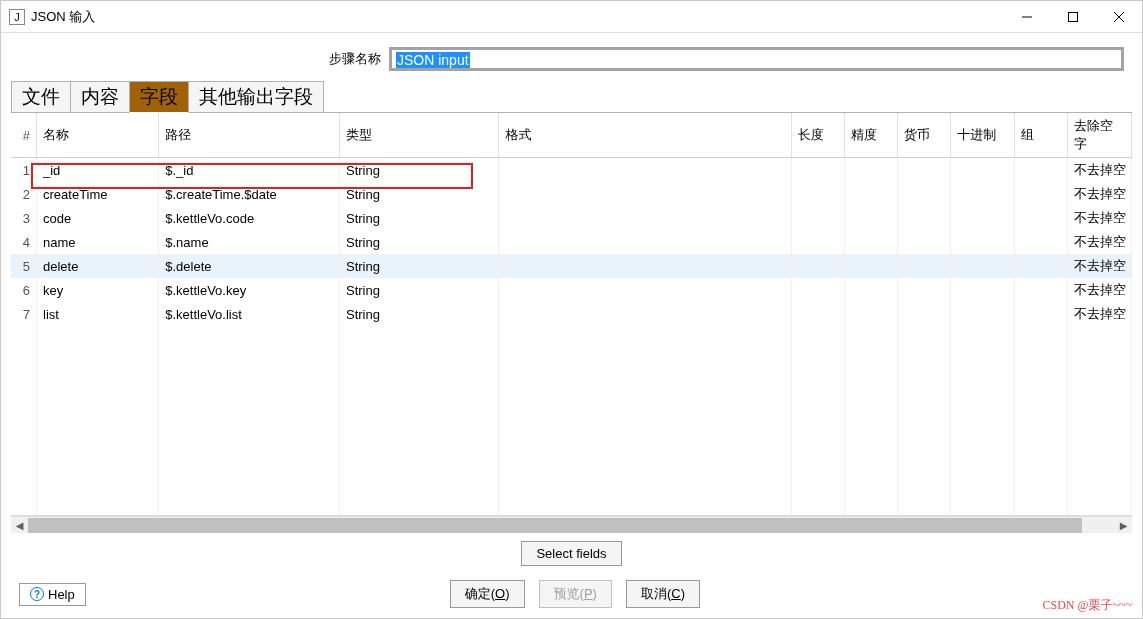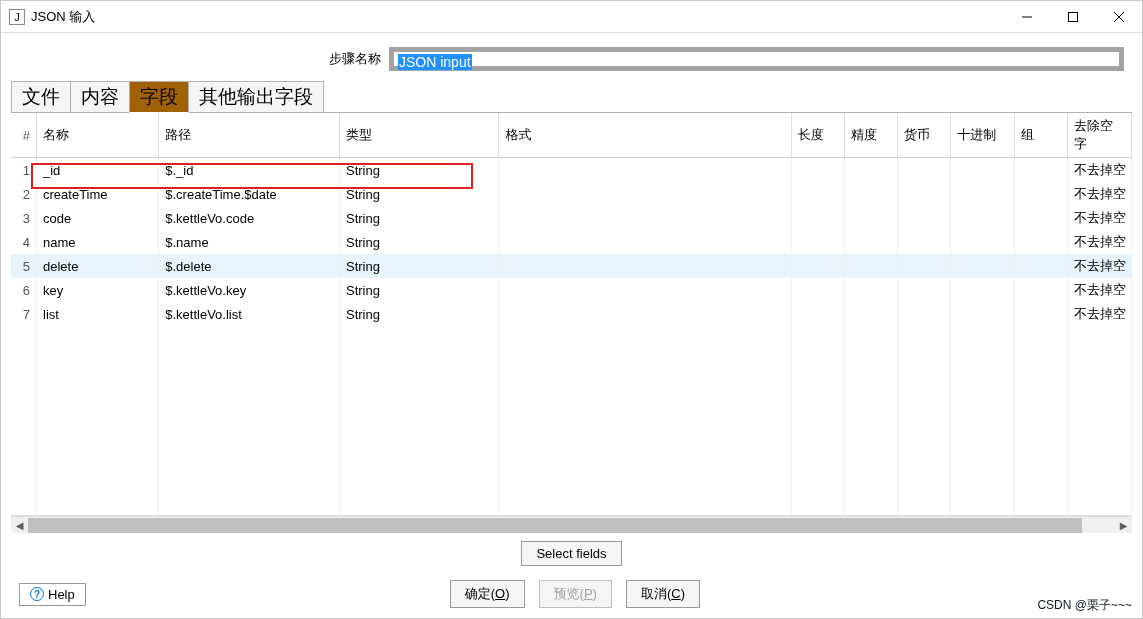--- a/index.html
+++ b/index.html
@@ -5,21 +5,21 @@
     * { box-sizing: border-box; margin: 0; padding: 0; }
     body { font-family: "Microsoft YaHei", Arial, sans-serif; font-size: 13px; background: #fff; color: #000; overflow: hidden; }
     .window { width: 1143px; height: 619px; border: 1px solid #c8c8c8; background: #fff; display: flex; flex-direction: column; position: relative; }
     .titlebar { height: 32px; display: flex; align-items: center; padding: 0 0 0 8px; border-bottom: 1px solid #e0e0e0; }
     .titlebar-icon { width: 16px; height: 16px; margin-right: 6px; display: flex; align-items: center; justify-content: center; font-size: 11px; border: 1px solid #888; }
     .titlebar-title { flex: 1; font-size: 13px; }
     .win-controls { display: flex; }
     .win-btn { width: 46px; height: 32px; display: flex; align-items: center; justify-content: center; cursor: pointer; }
     .step-row { display: flex; align-items: center; padding: 14px 18px 10px 18px; gap: 8px; }
     .step-label { margin-left: 310px; }
-    .step-input { flex: 1; border: 5px solid #a3a3a3; padding: 2px 4px; font-size: 14px; height: 24px; }
+    .step-input { flex: 1; border: 3px solid #a3a3a3; padding: 2px 4px; font-size: 14px; height: 24px; }
     .step-input-text { background: #1e90ff; color: #fff; padding: 0 1px; }
     .tabs { display: flex; padding: 0 10px; }
     .tab { border: 1px solid #b0b0b0; border-bottom: none; padding: 2px 10px; font-size: 19px; background: #f5f5f5; margin-right: -1px; cursor: pointer; position: relative; }
     .tab.active { background: #a16207; z-index: 2; border-bottom: 1px solid #fff; margin-bottom: -1px; }
     .tab-content { border-top: 1px solid #b0b0b0; margin: 0 10px; flex: 1; display: flex; flex-direction: column; overflow: hidden; }
     .table-wrap { flex: 1; overflow: hidden; border-bottom: 1px solid #ddd; position: relative; }
     table { border-collapse: collapse; width: 100%; table-layout: fixed; }
     th { text-align: left; font-weight: normal; padding: 4px 6px; border-right: 1px solid #e0e0e0; border-bottom: 1px solid #d0d0d0; background: #fff; height: 26px; font-size: 13px; }
     td { padding: 3px 6px; border-right: 1px solid #f0f0f0; height: 24px; font-size: 13px; white-space: nowrap; overflow: hidden; }
     tbody tr:nth-child(odd) { background: #fff; }
@@ -43,21 +43,21 @@
     .scroll-thumb { position: absolute; height: 15px; top: 1px; left: 0; width: 97%; background: #c0c0c0; border-radius: 0; }
     .select-fields-row { padding: 8px; text-align: center; }
     .btn { border: 1px solid #999; background: #f5f5f5; padding: 4px 14px; font-size: 13px; cursor: pointer; font-family: inherit; }
     .bottom-bar { display: flex; align-items: center; padding: 6px 18px 10px 18px; }
     .help-btn { border: 1px solid #999; background: #fff; padding: 3px 10px; cursor: pointer; display: flex; align-items: center; gap: 4px; }
     .help-icon { width: 14px; height: 14px; border-radius: 50%; border: 1px solid #0078d7; color: #0078d7; display: flex; align-items: center; justify-content: center; font-size: 10px; font-weight: bold; }
     .bottom-center { flex: 1; display: flex; justify-content: center; gap: 14px; }
     .btn-disabled { color: #a0a0a0; border-color: #c0c0c0; }
     .underline { text-decoration: underline; }
     .status-line { position: absolute; bottom: -2px; left: 0; font-size: 12px; color: #888; padding: 0 4px; z-index: -1; }
-    .watermark { position: absolute; bottom: 4px; right: 10px; font-size: 12px; color: #0f172a; z-index: 10; }
+    .watermark { position: absolute; bottom: 4px; right: 10px; font-size: 12px; color: #ef4444; z-index: 10; font-family: Liberation Serif, serif; }
   </style>
 </head>
 <body>
 
 <div class="window">
   <div class="titlebar">
     <span class="titlebar-icon">J</span>
     <span class="titlebar-title">JSON 输入</span>
     <div class="win-controls">
       <div class="win-btn">

